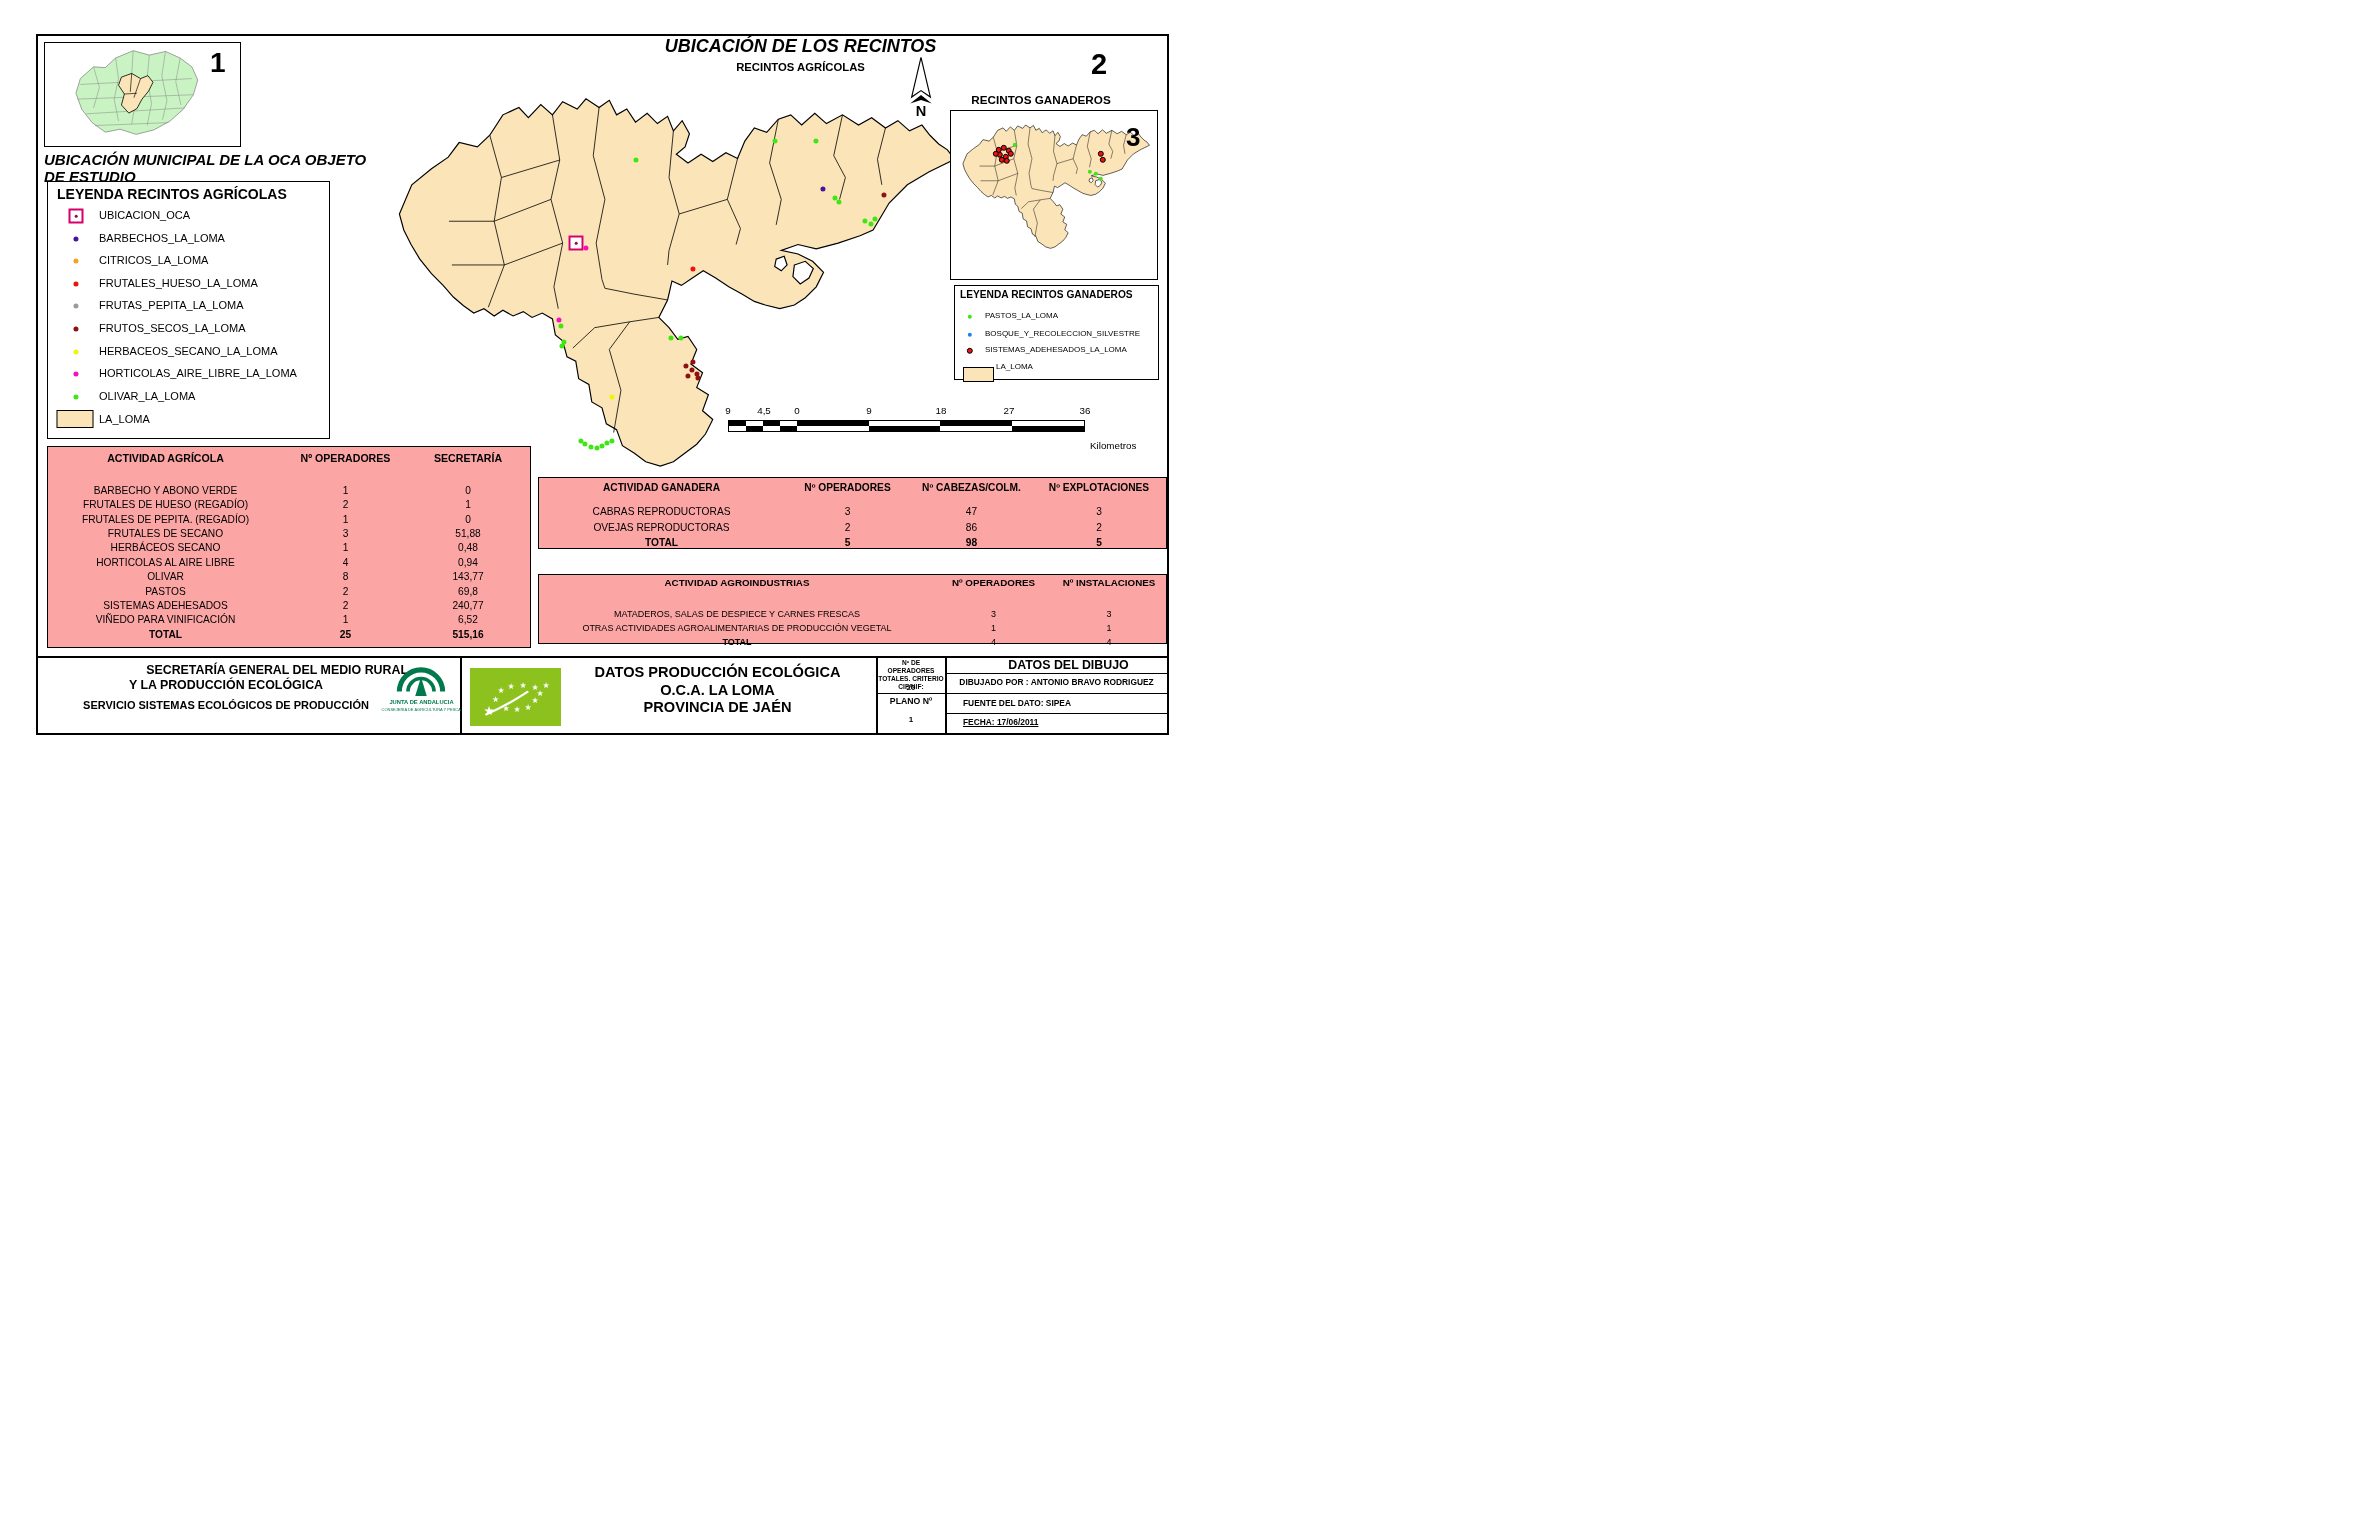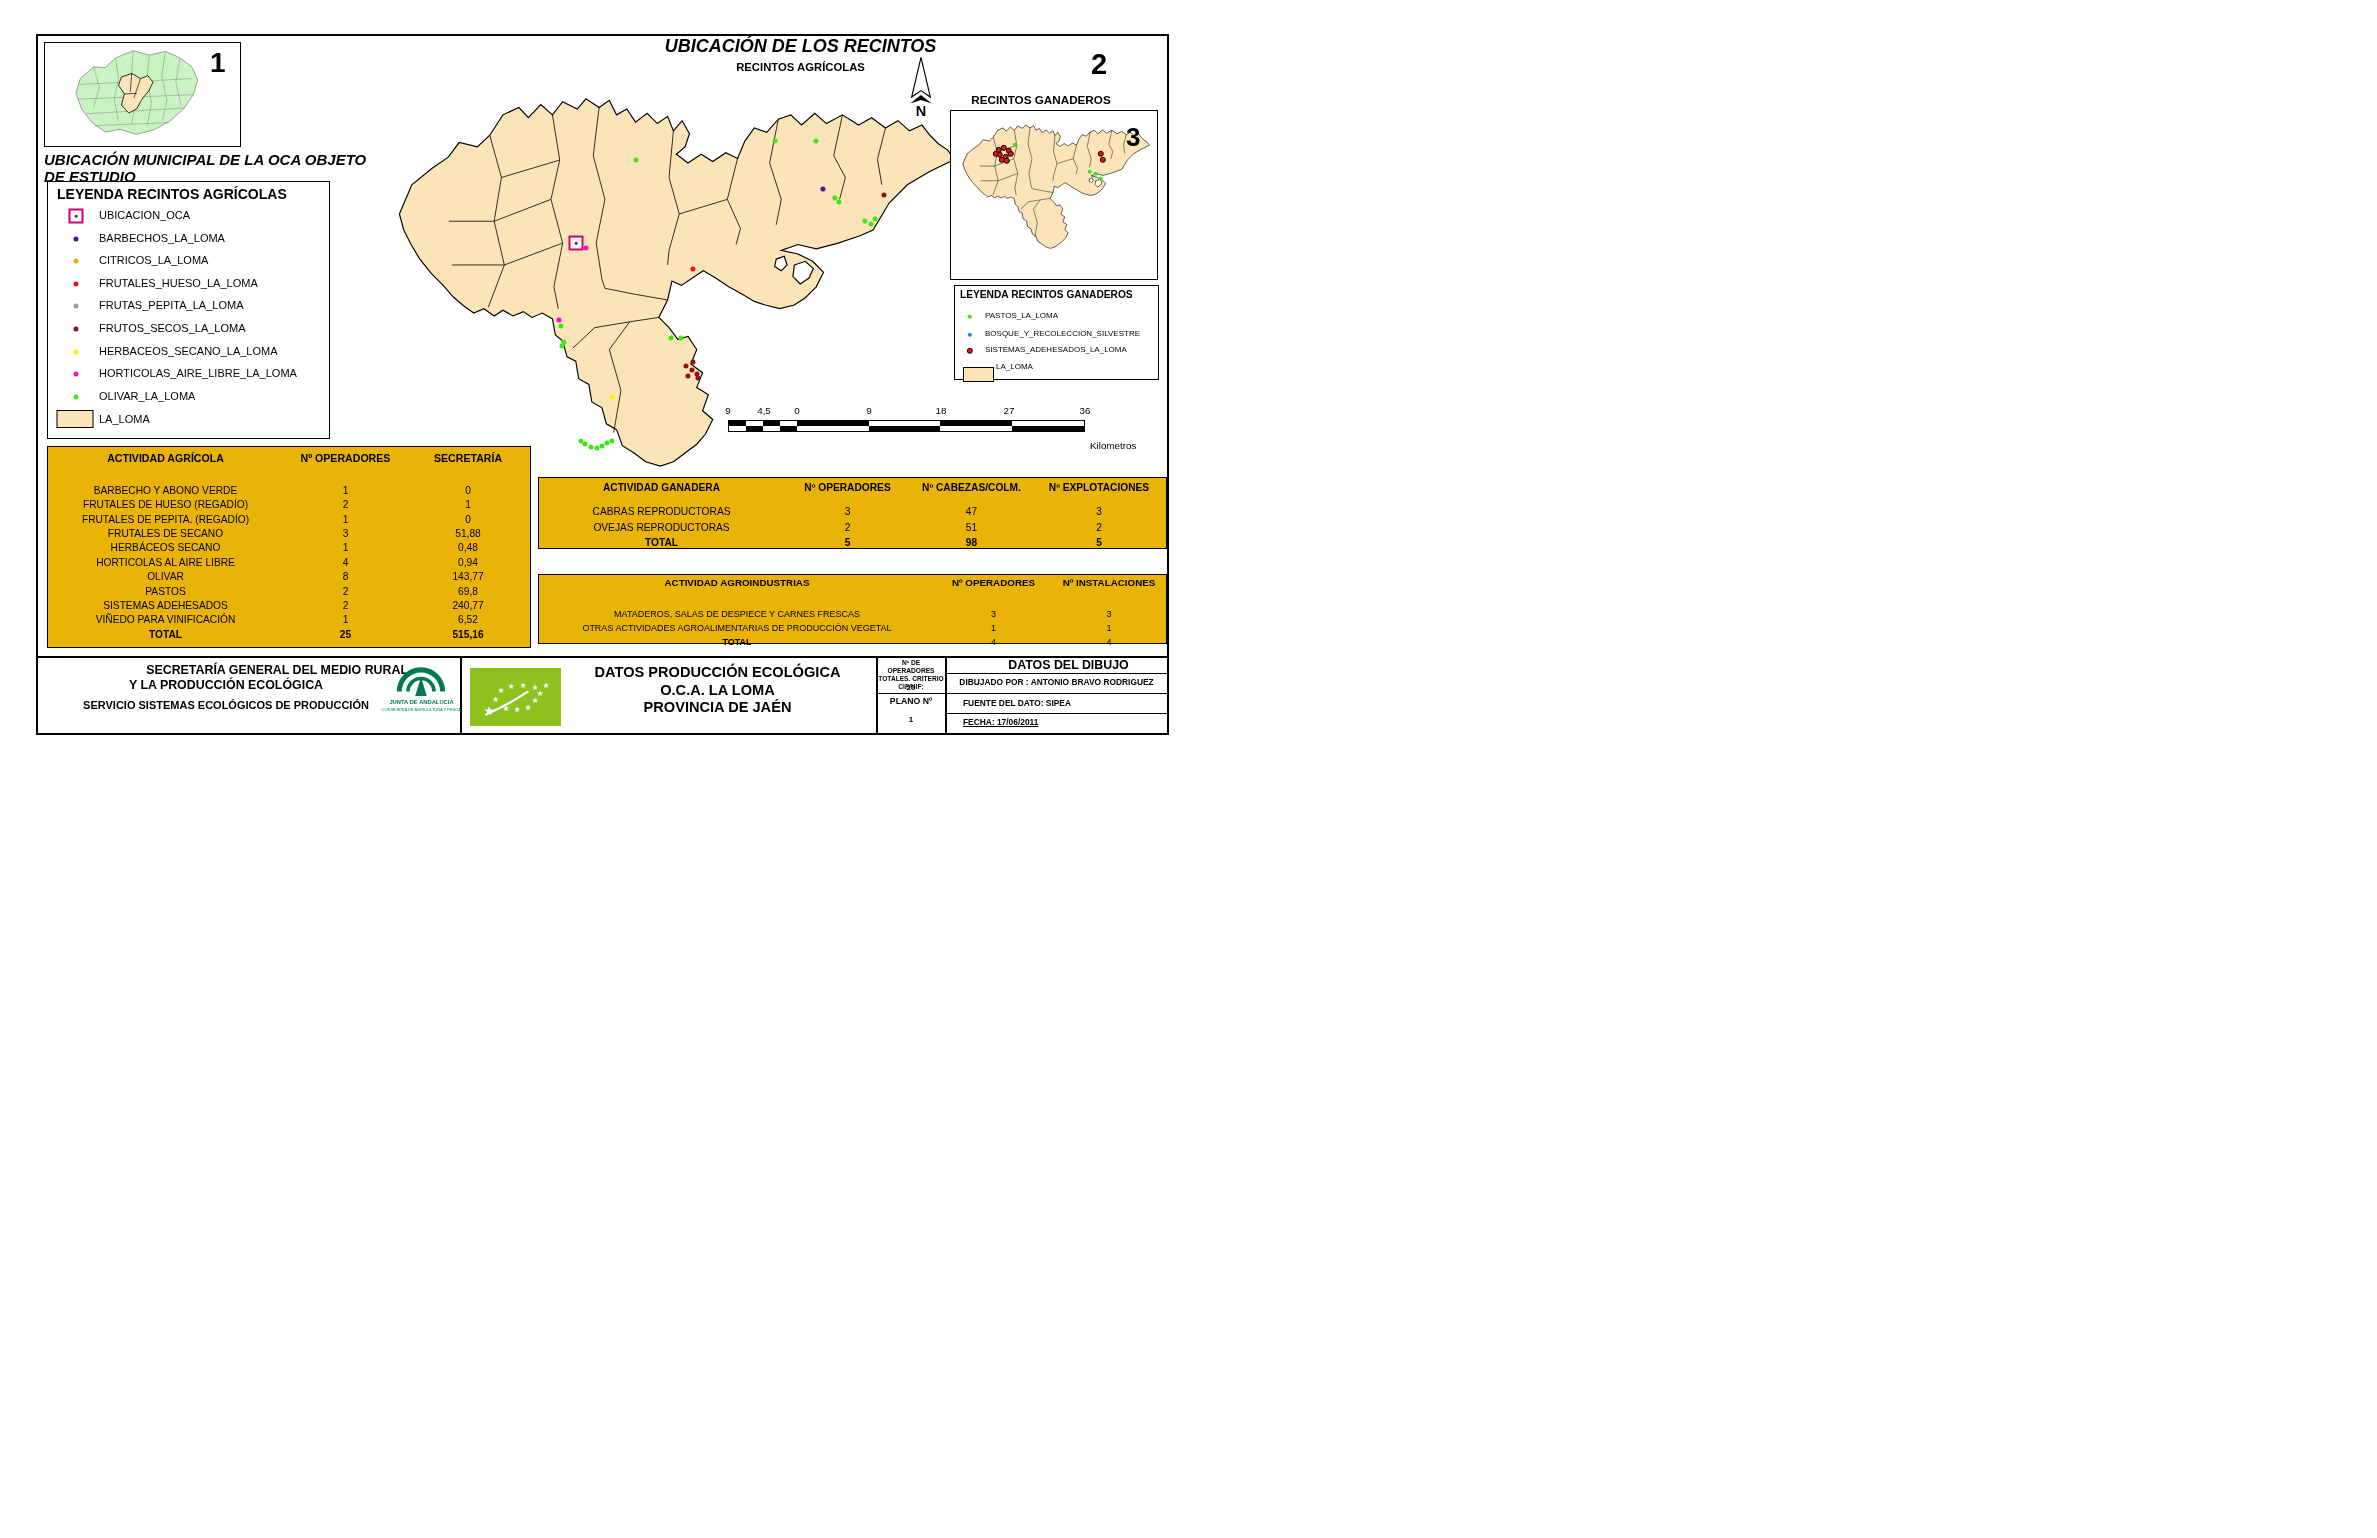--- a/index.html
+++ b/index.html
@@ -64,21 +64,21 @@
   
   .sb-lab{position:absolute;top:405px;transform:translateX(-50%);font-size:9.8px;}
   .sb-bar{left:728px;top:420px;width:357px;height:11.7px;border:0.7px solid #000;background:#fff;}
   .sb-row{display:flex;height:5.1px;}
   .sb-row span{display:block;height:5.1px;}
   .sb-unit{left:1090px;top:420px;font-size:9.8px;margin-top:20px;}
   .k{background:#000;} .w{background:#fff;}
   .s1{width:17px;} .s2{width:72px;}
 
   
-  .tbl{border:1.5px solid #000;background:#eab308;}
+  .tbl{border:1.5px solid #000;background:#fca5a5;}
   .t-agri{left:47px;top:446px;width:484px;height:202px;}
   .t-gan{left:538px;top:477px;width:629px;height:72px;}
   .t-agro{left:538px;top:574px;width:629px;height:70px;}
   .tr{display:grid;}
   .g3{grid-template-columns:235px 125px 120px;}
   .g4{grid-template-columns:245px 127px 121px 134px;}
   .g3b{grid-template-columns:396px 117px 114px;}
   .tr .c{text-align:center;white-space:nowrap;}
   .t-agri .hd{margin-top:5.1px;font-size:10.6px;font-weight:bold;}
   .t-agri .rows{margin-top:19.7px;font-size:10.2px;line-height:14.4px;}
@@ -367,21 +367,21 @@
   <div class="rows">
     <div class="tr g4">
         <span class="c">CABRAS REPRODUCTORAS</span>
         <span class="c">3</span>
         <span class="c">47</span>
         <span class="c">3</span>
       </div>
     <div class="tr g4">
         <span class="c">OVEJAS REPRODUCTORAS</span>
         <span class="c">2</span>
-        <span class="c">51</span>
+        <span class="c">86</span>
         <span class="c">2</span>
       </div>
     <div class="tr g4 total">
         <span class="c">TOTAL</span>
         <span class="c">5</span>
         <span class="c">98</span>
         <span class="c">5</span>
       </div>
   </div>
 </div>

